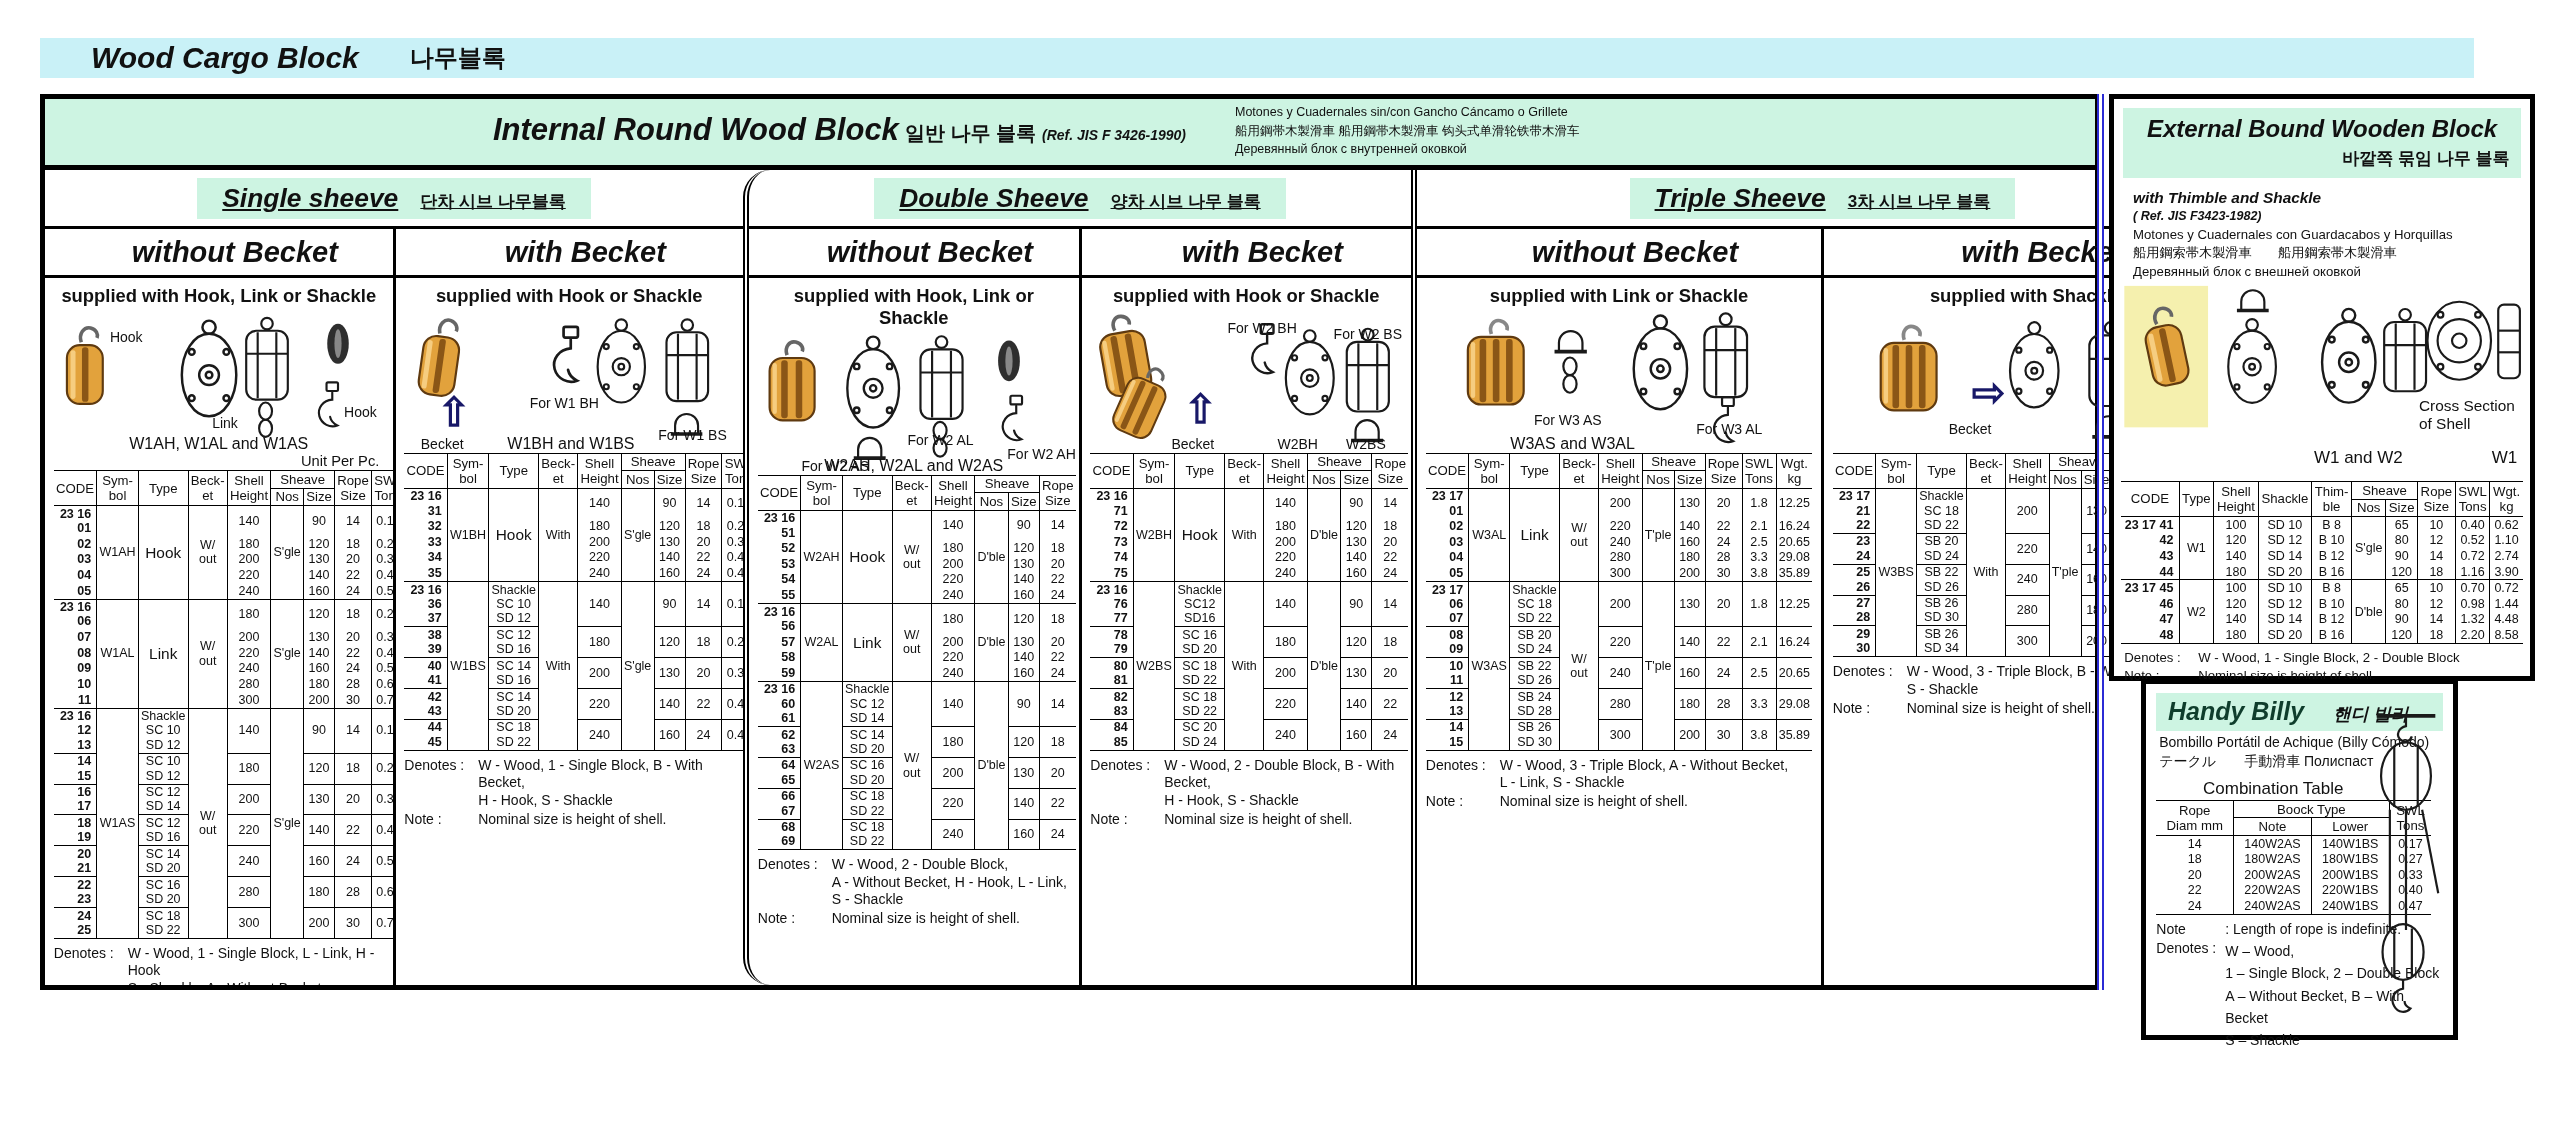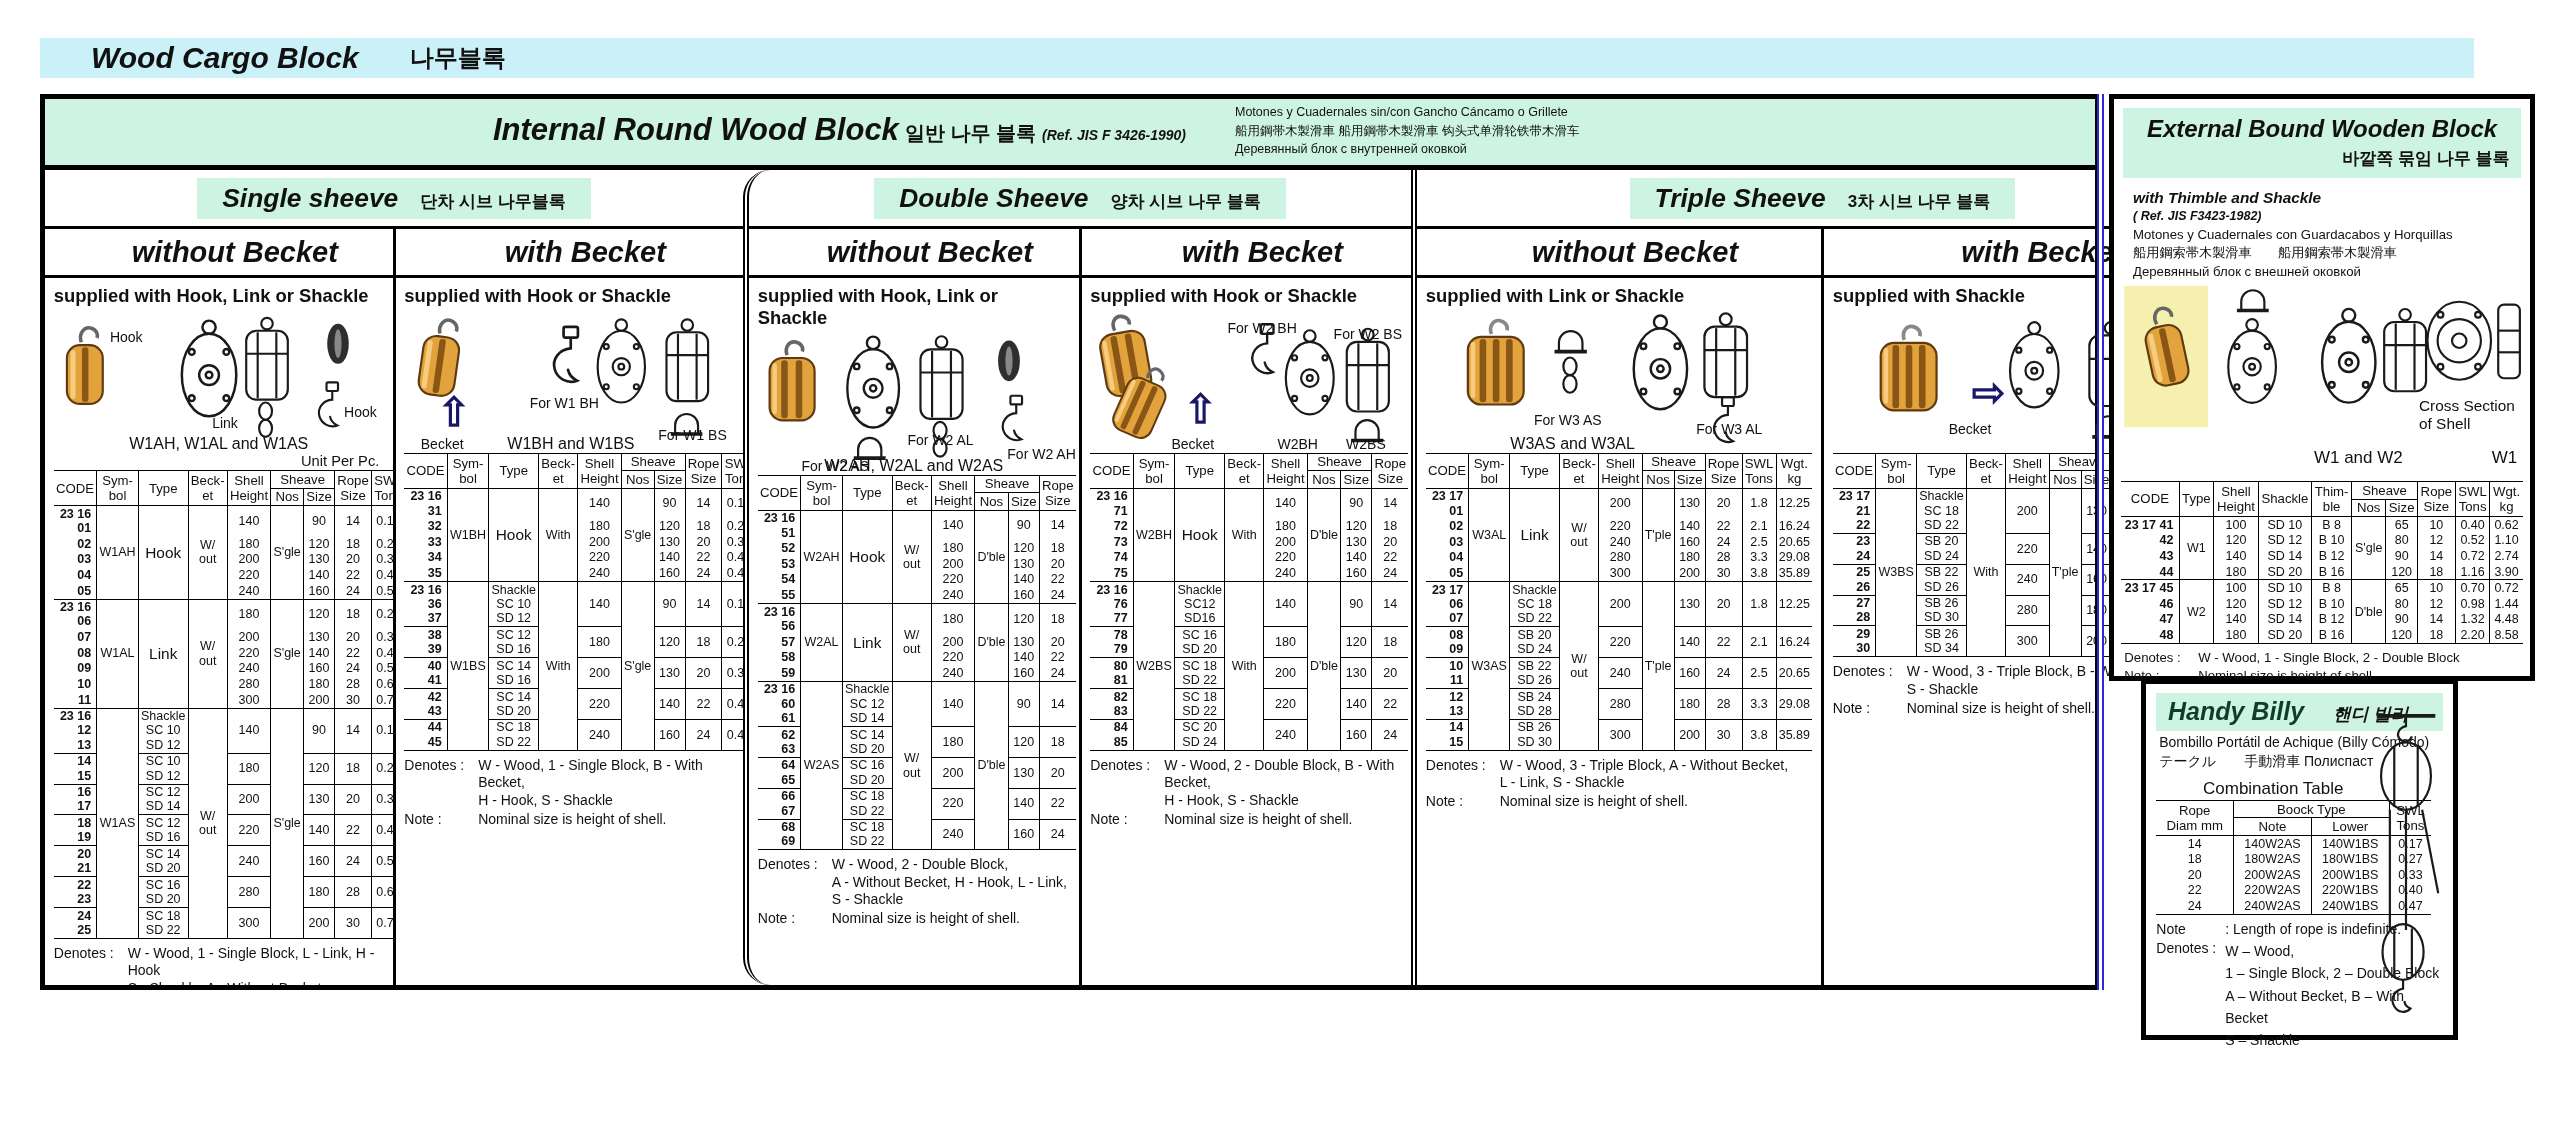--- a/index.html
+++ b/index.html
@@ -19,31 +19,31 @@
   .mh-center{position:absolute;left:448px;top:13.2px;display:flex;align-items:baseline;gap:6px;white-space:nowrap;}
   .mh-title{font-style:italic;font-weight:bold;font-size:31px;}
   .mh-kr{font-weight:bold;font-size:20px;}
   .mh-ref{font-style:italic;font-weight:bold;font-size:14px;}
   .mh-multilang{position:absolute;left:1190px;top:4.4px;font-size:12.5px;line-height:1.45;white-space:pre-line;}
   .sections{display:flex;height:calc(100% - 71px);}
   .sec{position:relative;display:flex;flex-direction:column;}
   .sec-single{width:698px;} .sec-double{width:662px;border-radius:27px;} .sec-triple{flex:1;}
   .sec + .sec{border-left:6.6px double #000;}
   .sec-head{height:56px;display:flex;align-items:center;justify-content:center;}
-  .sec-band{background:var(--mint);padding:5px 25px;display:flex;align-items:baseline;gap:22px;}
+  .sec-band{background:var(--mint);padding:5px 25px;display:flex;align-items:baseline;gap:22px;text-decoration:underline;}
   .sec-title{font-style:italic;font-weight:bold;font-size:26.4px;white-space:nowrap;}
   .sec-kr{font-weight:bold;font-size:17px;white-space:nowrap;}
   .cols{display:flex;flex:1;min-height:0;}
   .col{flex:1;display:flex;flex-direction:column;min-width:0;}
   .col + .col{border-left:3.7px solid #000;}
   .col-head{border-top:3.7px solid #000;border-bottom:3.7px solid #000;height:46px;flex:none;
             display:flex;align-items:center;justify-content:center;
             font-style:italic;font-weight:bold;font-size:29px;padding-left:32px;}
   .col-body{flex:1;padding:4.4px 8.8px 2.9px 8.8px;position:relative;overflow:hidden;}
-  .supplied{font-weight:bold;font-size:18.4px;text-align:left;margin:2.9px 0 1.5px 0;}
+  .supplied{font-weight:bold;font-size:18.4px;text-align:center;margin:2.9px 0 1.5px 0;}
   .illus{position:relative;}
   .illus svg{display:block;width:100%;height:100%;}
   .ilabel{position:absolute;font-size:14px;white-space:nowrap;}
   .caption{position:absolute;bottom:0;width:100%;text-align:center;font-size:16px;}
   .unit{text-align:right;font-size:14.7px;margin:0 4.4px 1.5px 0;}
   .arrow{position:absolute;font-size:40px;font-weight:bold;color:#181868;line-height:1;}
   
   .tbl table{border-collapse:collapse;width:100%;border-top:1.5px solid #000;border-bottom:1.5px solid #000;}
   .tbl th,.tbl td{border-left:1.5px solid #000;padding:0.7px 2.2px;font-size:12.5px;line-height:1.14;
                   text-align:center;white-space:pre-line;vertical-align:middle;}

